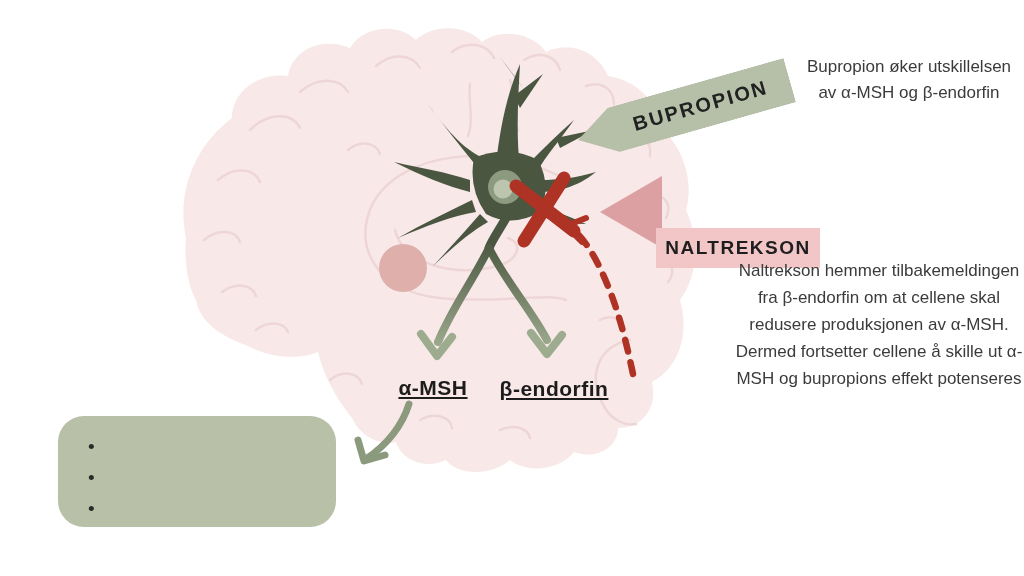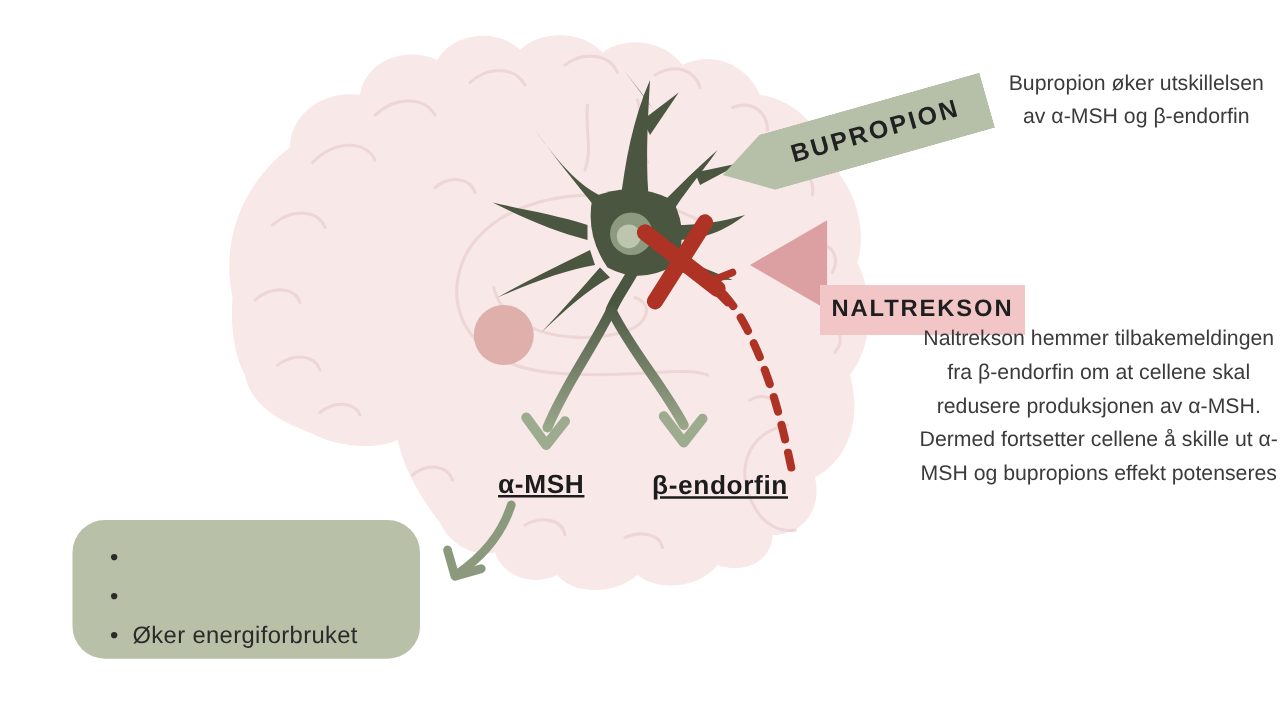--- a/index.html
+++ b/index.html
@@ -35,21 +35,21 @@
   }
   .note-bupropion{left:792px;top:54px;width:234px;}
   .note-naltrekson{left:732px;top:257px;width:294px;line-height:27px;}
 
   .hormone-label{
     position:absolute;text-align:center;font-weight:bold;font-size:21px;color:#1c1c1c;
     letter-spacing:0.5px;
     text-decoration:underline;
   }
   .label-alpha{left:383px;top:376px;width:100px;}
-  .label-beta{left:506px;top:377px;width:140px;}
+  .label-beta{left:484px;top:377px;width:140px;}
 
   .effects-box{
     position:absolute;left:58px;top:416px;width:278px;height:111px;
     background:#b8c0a7;border-radius:26px;box-sizing:border-box;
     padding:15px 10px 0 30px;color:#2a2a2a;
   }
   .effect-item{display:flex;align-items:baseline;font-size:19px;line-height:31px;letter-spacing:0.3px;}
   .effect-item .dot{width:18px;flex:0 0 18px;font-size:19px;}
 </style>
 </head>
@@ -186,17 +186,16 @@
 
   <div class="effects-box">
     <div class="effect-item">
       <span class="dot">•</span>
     </div>
     <div class="effect-item">
       <span class="dot">•</span>
     </div>
     <div class="effect-item">
       <span class="dot">•</span>
-      <span>Øker energiforbruket</span>
     </div>
   </div>
 
 </div>
 
 </body></html>

